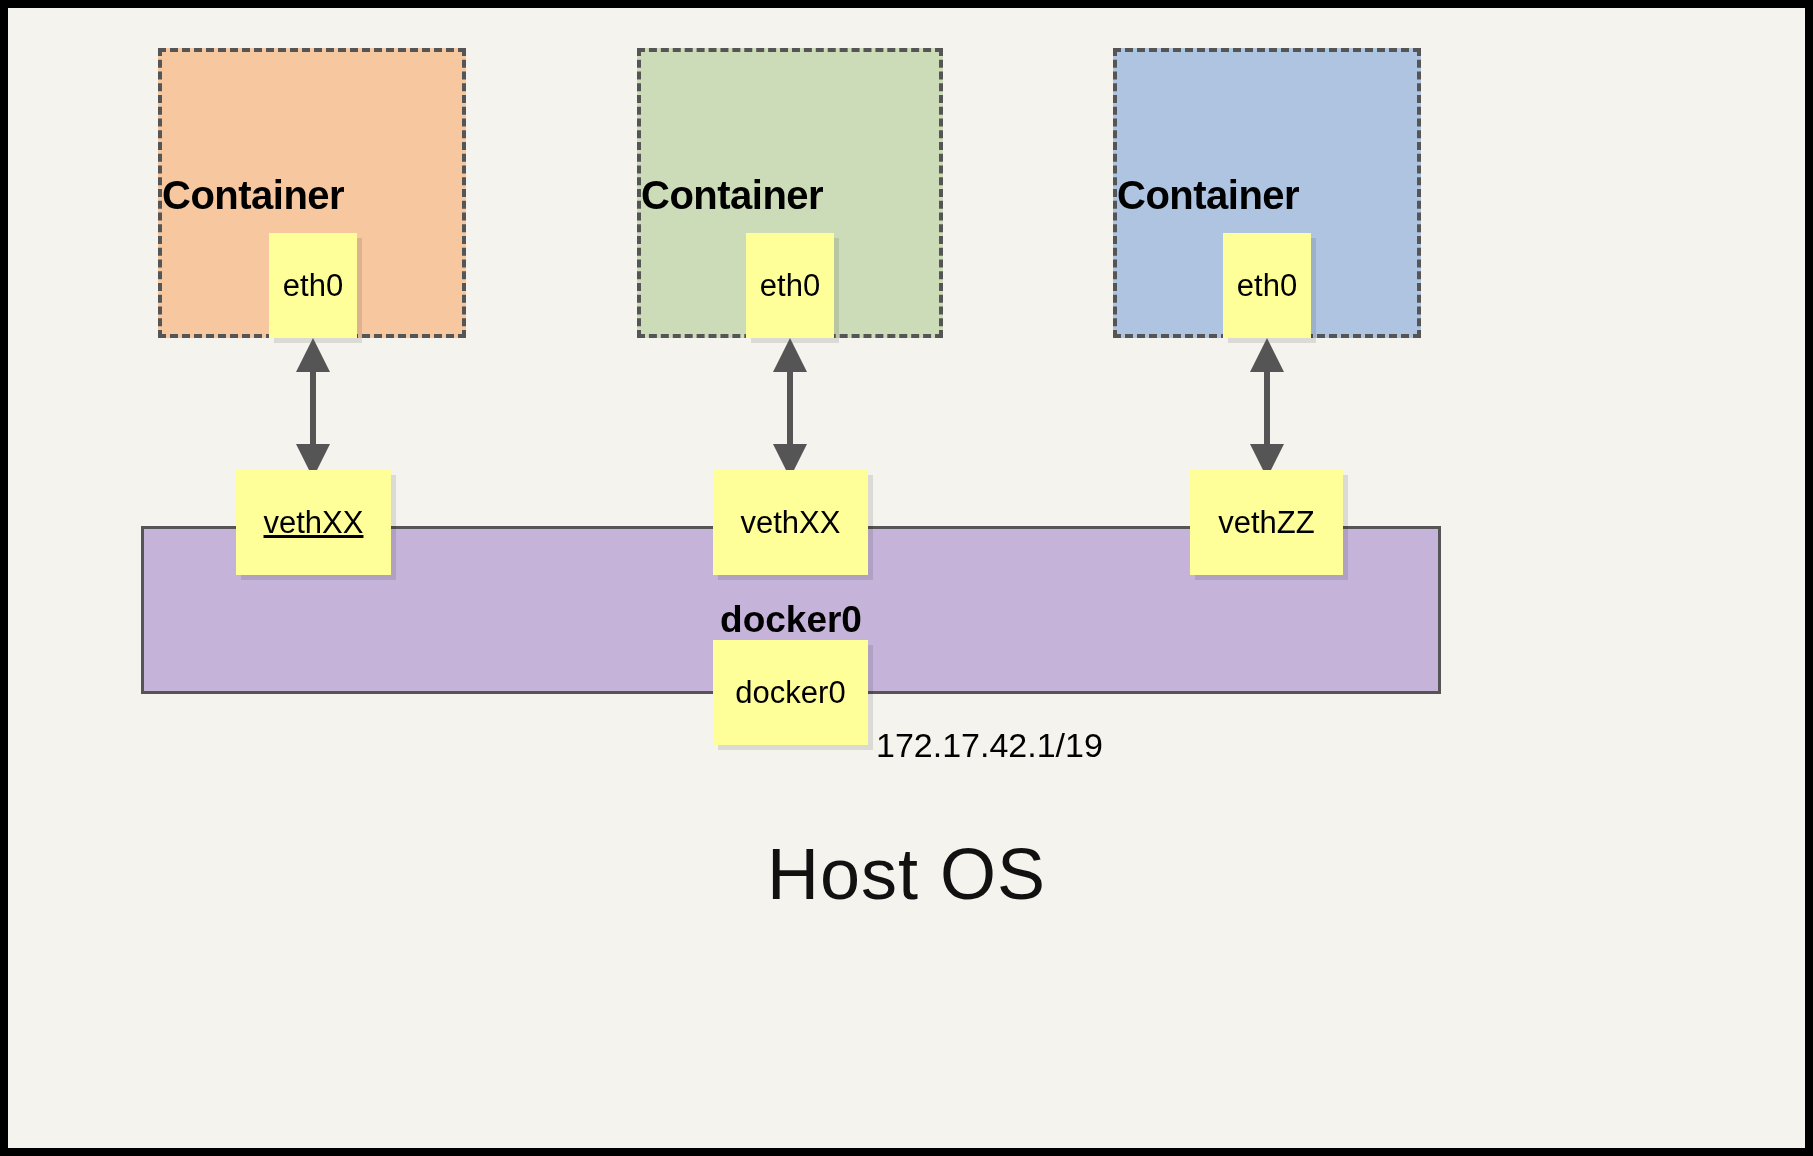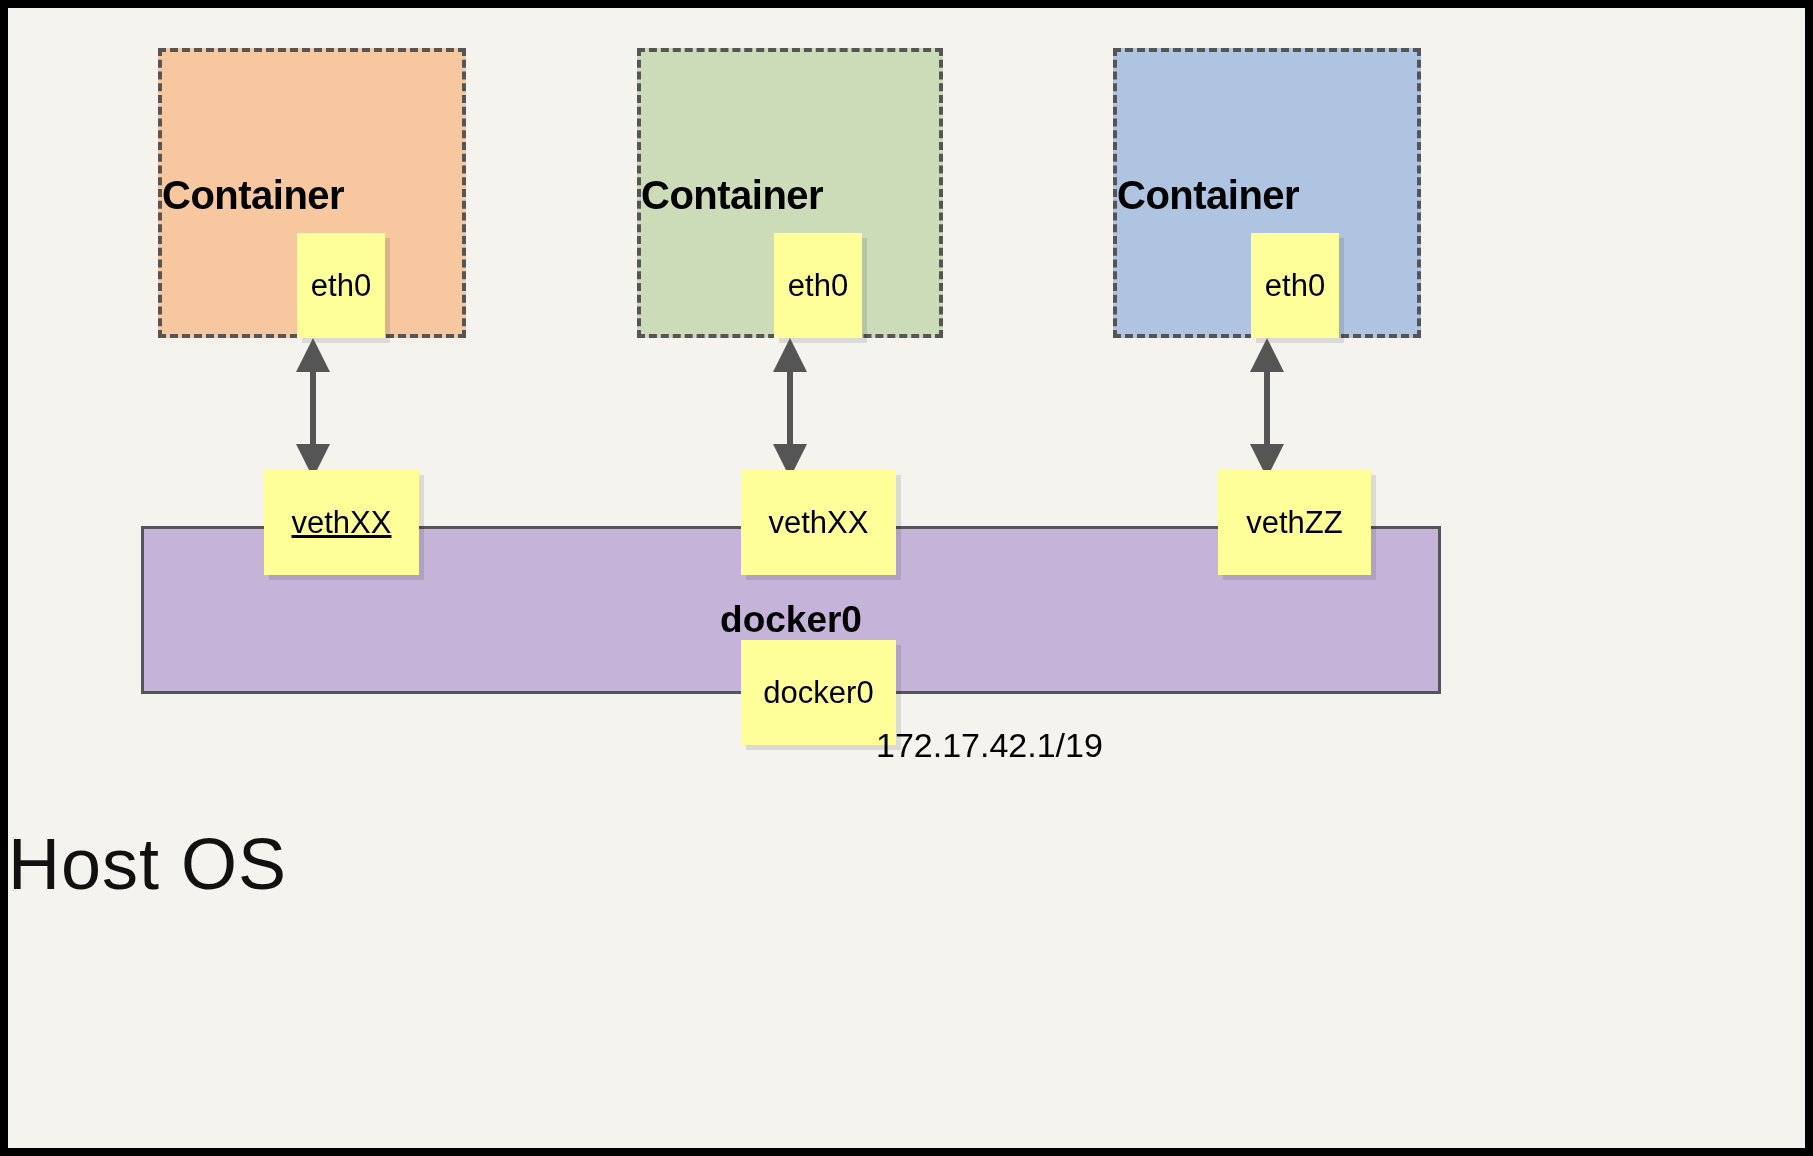--- a/index.html
+++ b/index.html
@@ -49,21 +49,20 @@
   
   .note-box {
     position: absolute;
     background: #ffff99;
     box-sizing: border-box;
     display: flex;
     align-items: center;
     justify-content: center;
     color: #000000;
     box-shadow: 5px 5px 0 0 rgba(0,0,0,0.10);
-    margin-left: 28px;
   }
   .note-label {
     font-size: 31px;
     line-height: 1;
     white-space: nowrap;
   }
 
   
   .arrow-svg {
     position: absolute;
@@ -91,24 +90,25 @@
     position: absolute;
     font-size: 34px;
     color: #000000;
     white-space: nowrap;
   }
 
   #host-os-label {
     position: absolute;
     left: 0;
     right: 0;
-    text-align: left;
+    text-align: center;
     font-size: 72px;
     color: #111111;
     letter-spacing: 1px;
+    margin-top: 10px;
   }
 </style>
 </head>
 <body>
 
 <div id="canvas">
   <div id="stage">
 
     <div class="container-box" style="left:150px; top:40px; width:308px; height:290px; background:#f7c79f;">
       <div class="container-title" style="top:121px;">Container</div>

